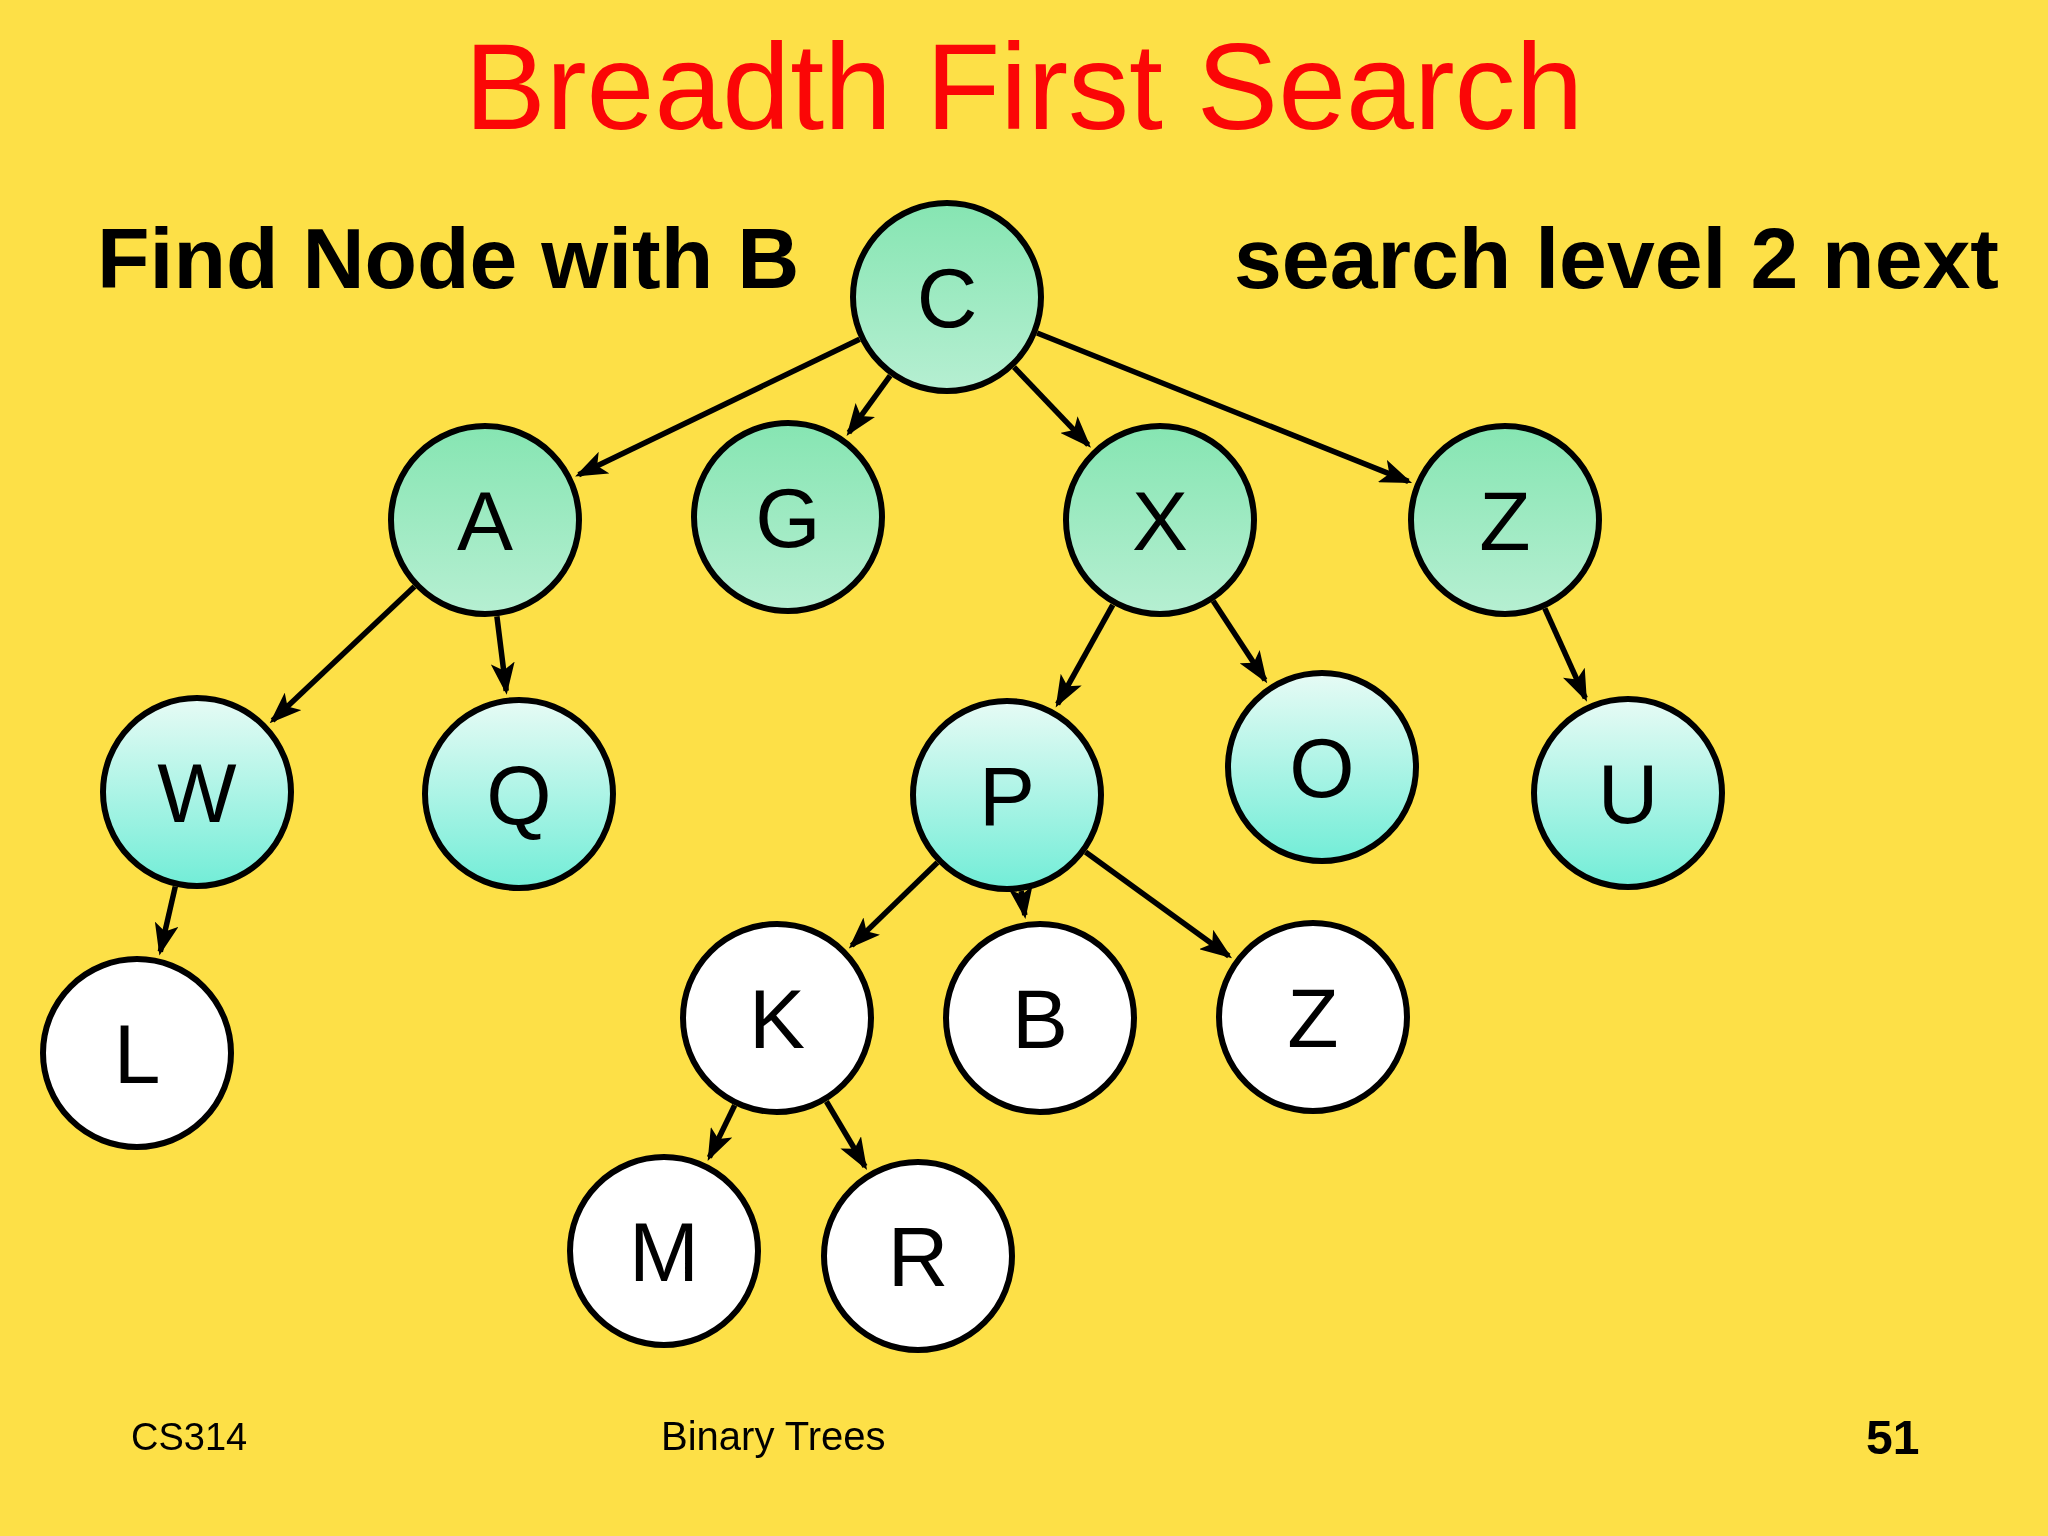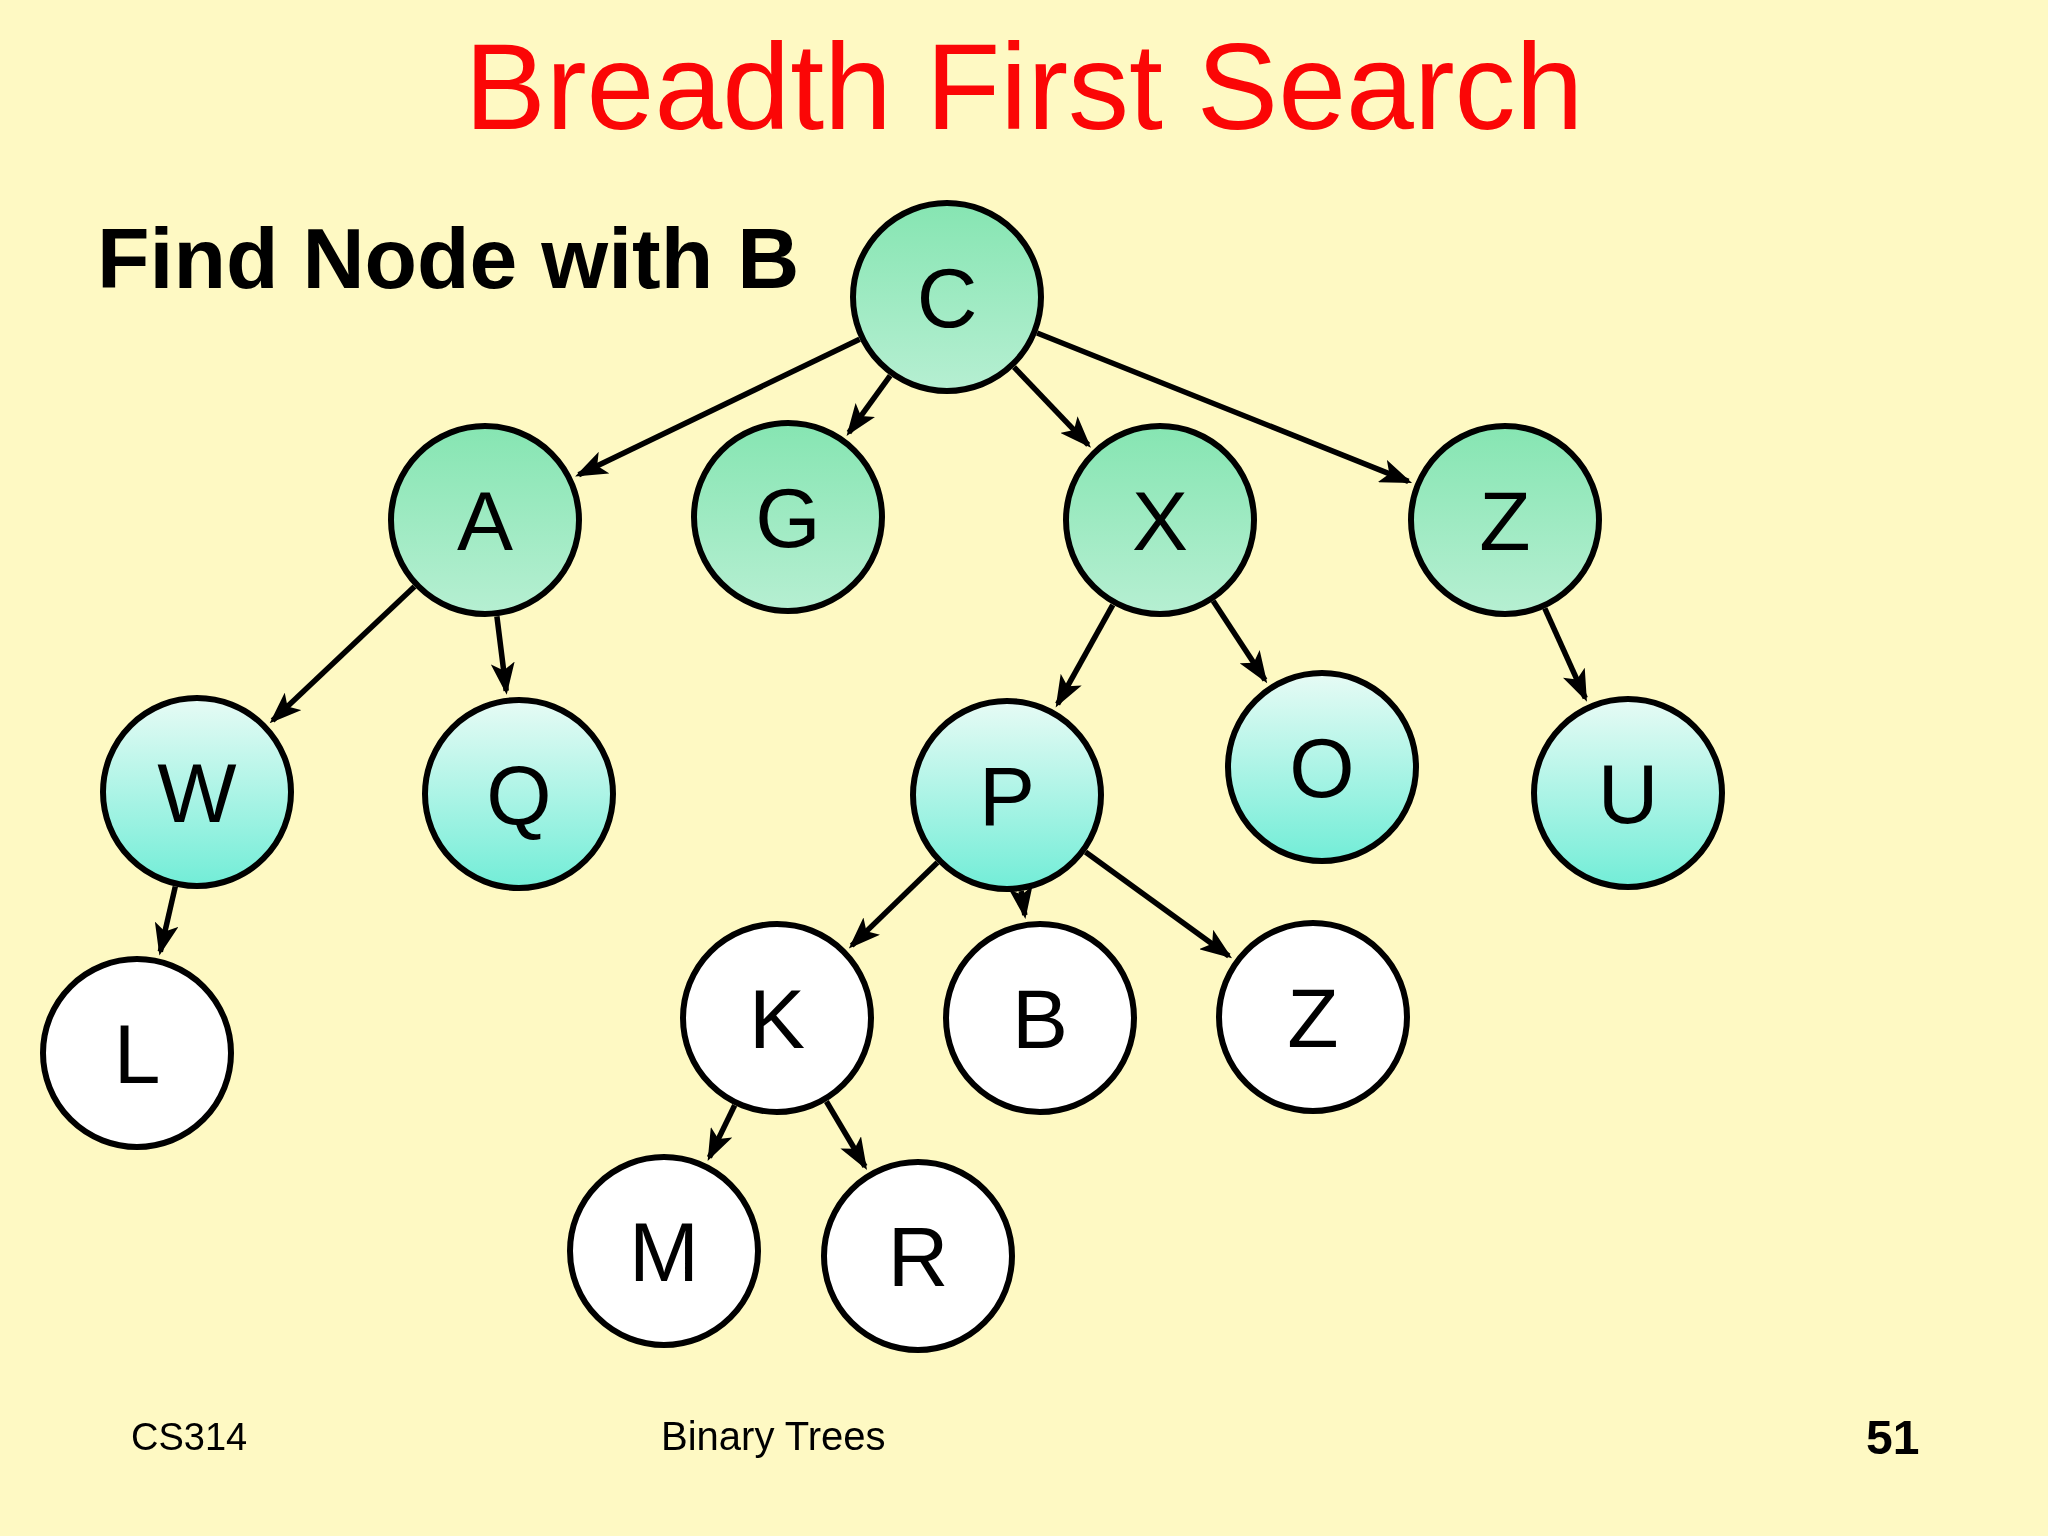--- a/index.html
+++ b/index.html
@@ -4,21 +4,21 @@
 <style>
   html, body {
     margin: 0;
     padding: 0;
     background: #ffffff;
   }
   .slide {
     position: relative;
     width: 2048px;
     height: 1536px;
-    background: #fef9c3;
+    background: #fde047;
     overflow: hidden;
     font-family: "Liberation Sans", sans-serif;
     color: #000000;
   }
   .slide-title {
     position: absolute;
     top: 22px;
     left: 0;
     right: 0;
     text-align: center;
@@ -61,20 +61,21 @@
 </style>
 </head>
 <body>
 
 <div class="slide">
 
   <div class="slide-title" style="color: rgb(251, 6, 6);">Breadth First Search</div>
 
   <div class="note note-left">Find Node with B</div>
 
+  <div class="note note-right">search level 2 next</div>
 
   <svg class="tree-svg" id="tree-svg" viewBox="0 0 2048 1536" xmlns="http://www.w3.org/2000/svg">
       <defs>
         <linearGradient id="grad-visited" x1="0" y1="0" x2="0" y2="1">
           <stop offset="0%" stop-color="#86e5b2"></stop>
           <stop offset="100%" stop-color="#b6efd2"></stop>
         </linearGradient>
         <linearGradient id="grad-frontier" x1="0" y1="0" x2="0" y2="1">
           <stop offset="0%" stop-color="#e7fbf5"></stop>
           <stop offset="100%" stop-color="#72edd7"></stop>

